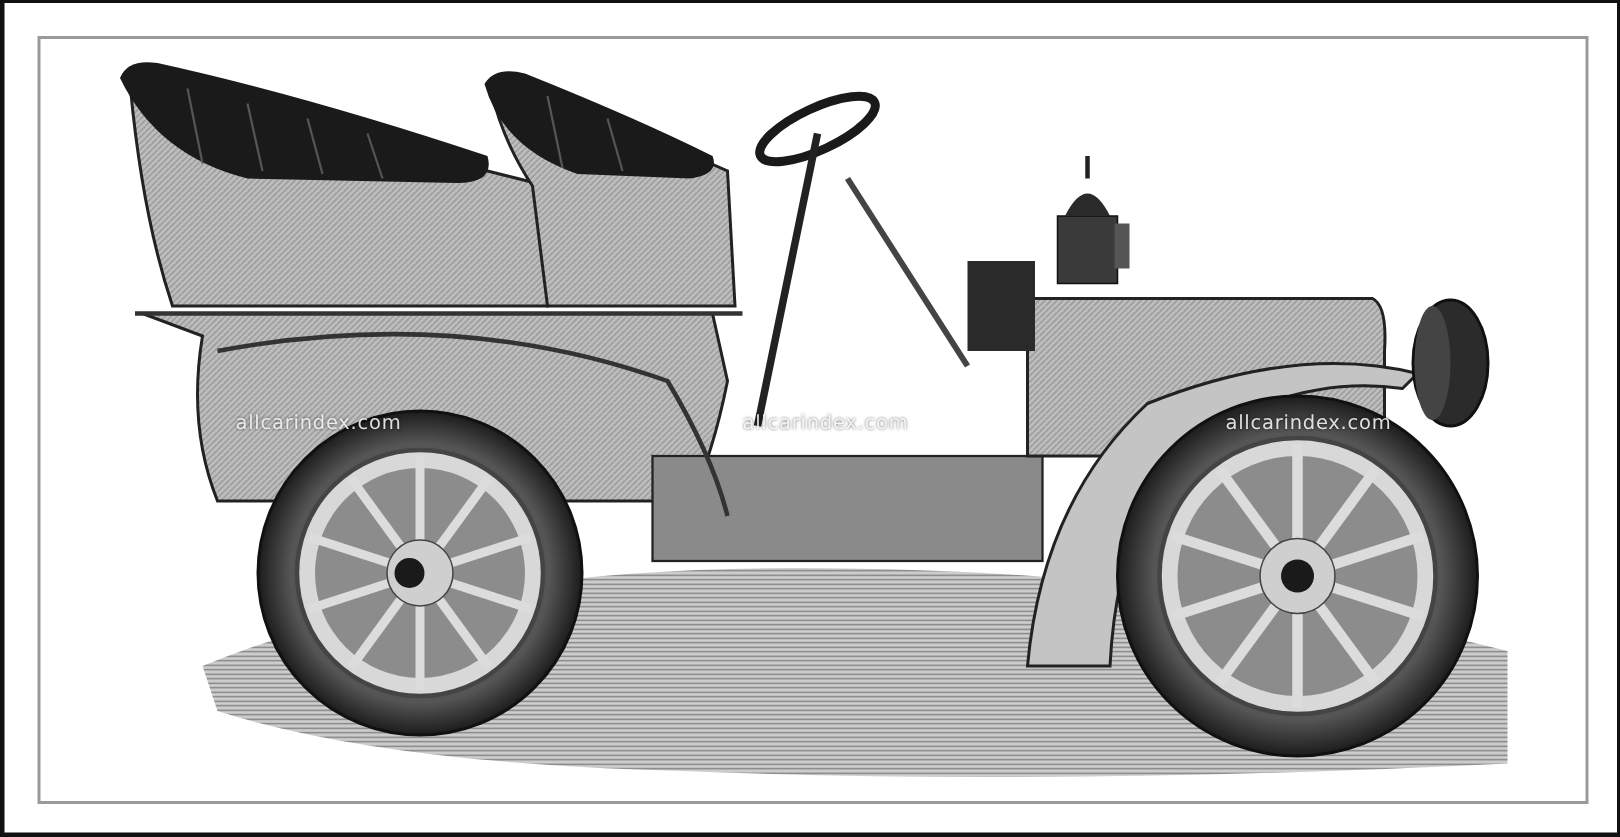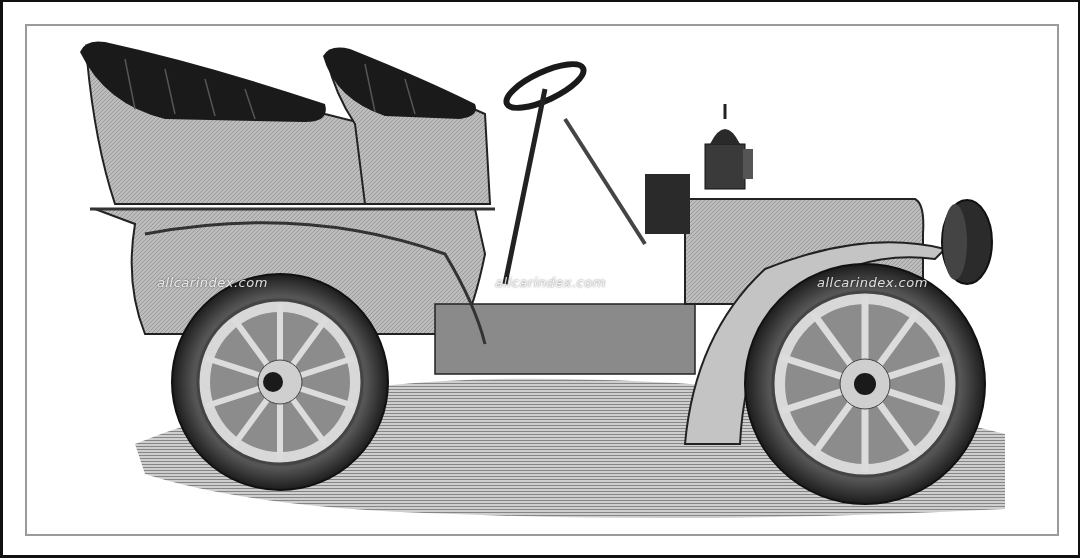--- a/index.html
+++ b/index.html
@@ -8,21 +8,21 @@
     position:absolute; left:0; top:0; width:1080px; height:558px; box-sizing:border-box;
     border-left:3px solid #111; border-top:2px solid #111; border-bottom:3px solid #111; border-right:2px solid #111;
     background:#fff;
   }
   .inner-frame {
     position:absolute; left:22px; top:22px; width:1034px; height:512px; box-sizing:border-box;
     border:2px solid #9a9a9a; background:#fff; overflow:hidden;
   }
   .illustration { position:absolute; left:-22px; top:-22px; width:1080px; height:558px; }
   .watermark {
-    position:absolute; font-style:italic; font-size:13px; letter-spacing:0.5px;
+    position:absolute; font-size:13px; letter-spacing:0.5px;
     color:rgba(255,255,255,0.85); text-shadow:0 0 2px rgba(0,0,0,0.6); white-space:nowrap;
   }
   .wm1 { left:152px; top:271px; }
   .wm2 { left:490px; top:271px; }
   .wm3 { left:812px; top:271px; }
 </style>
 </head>
 <body>
 
 <div class="outer-frame">

